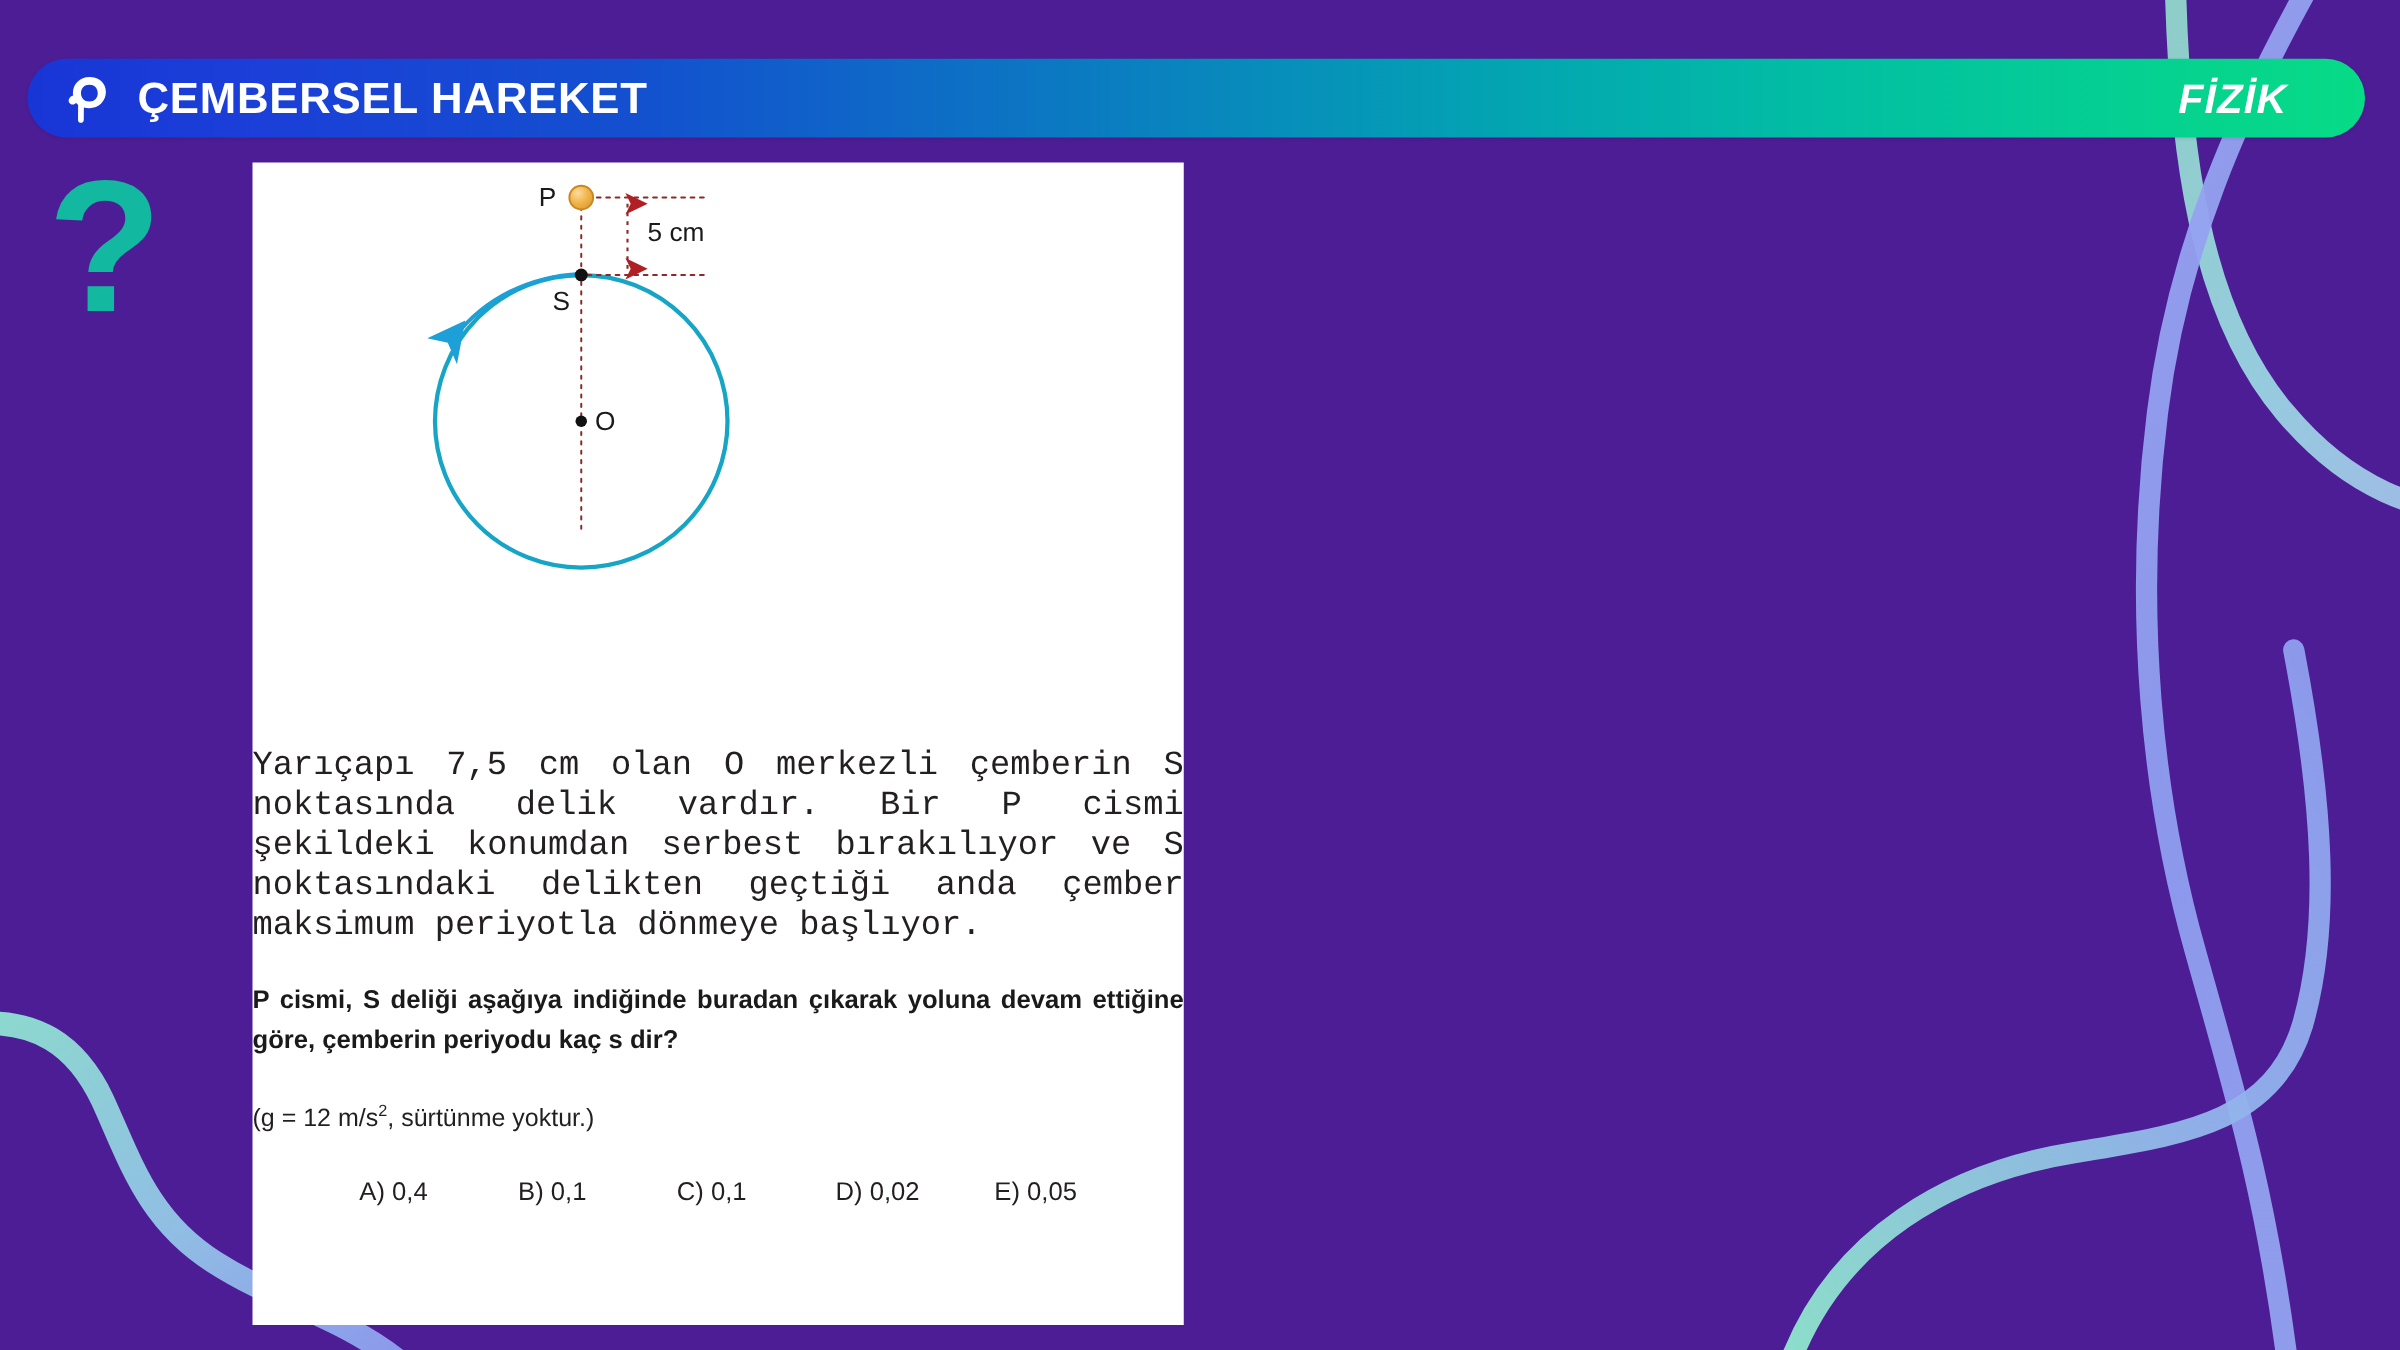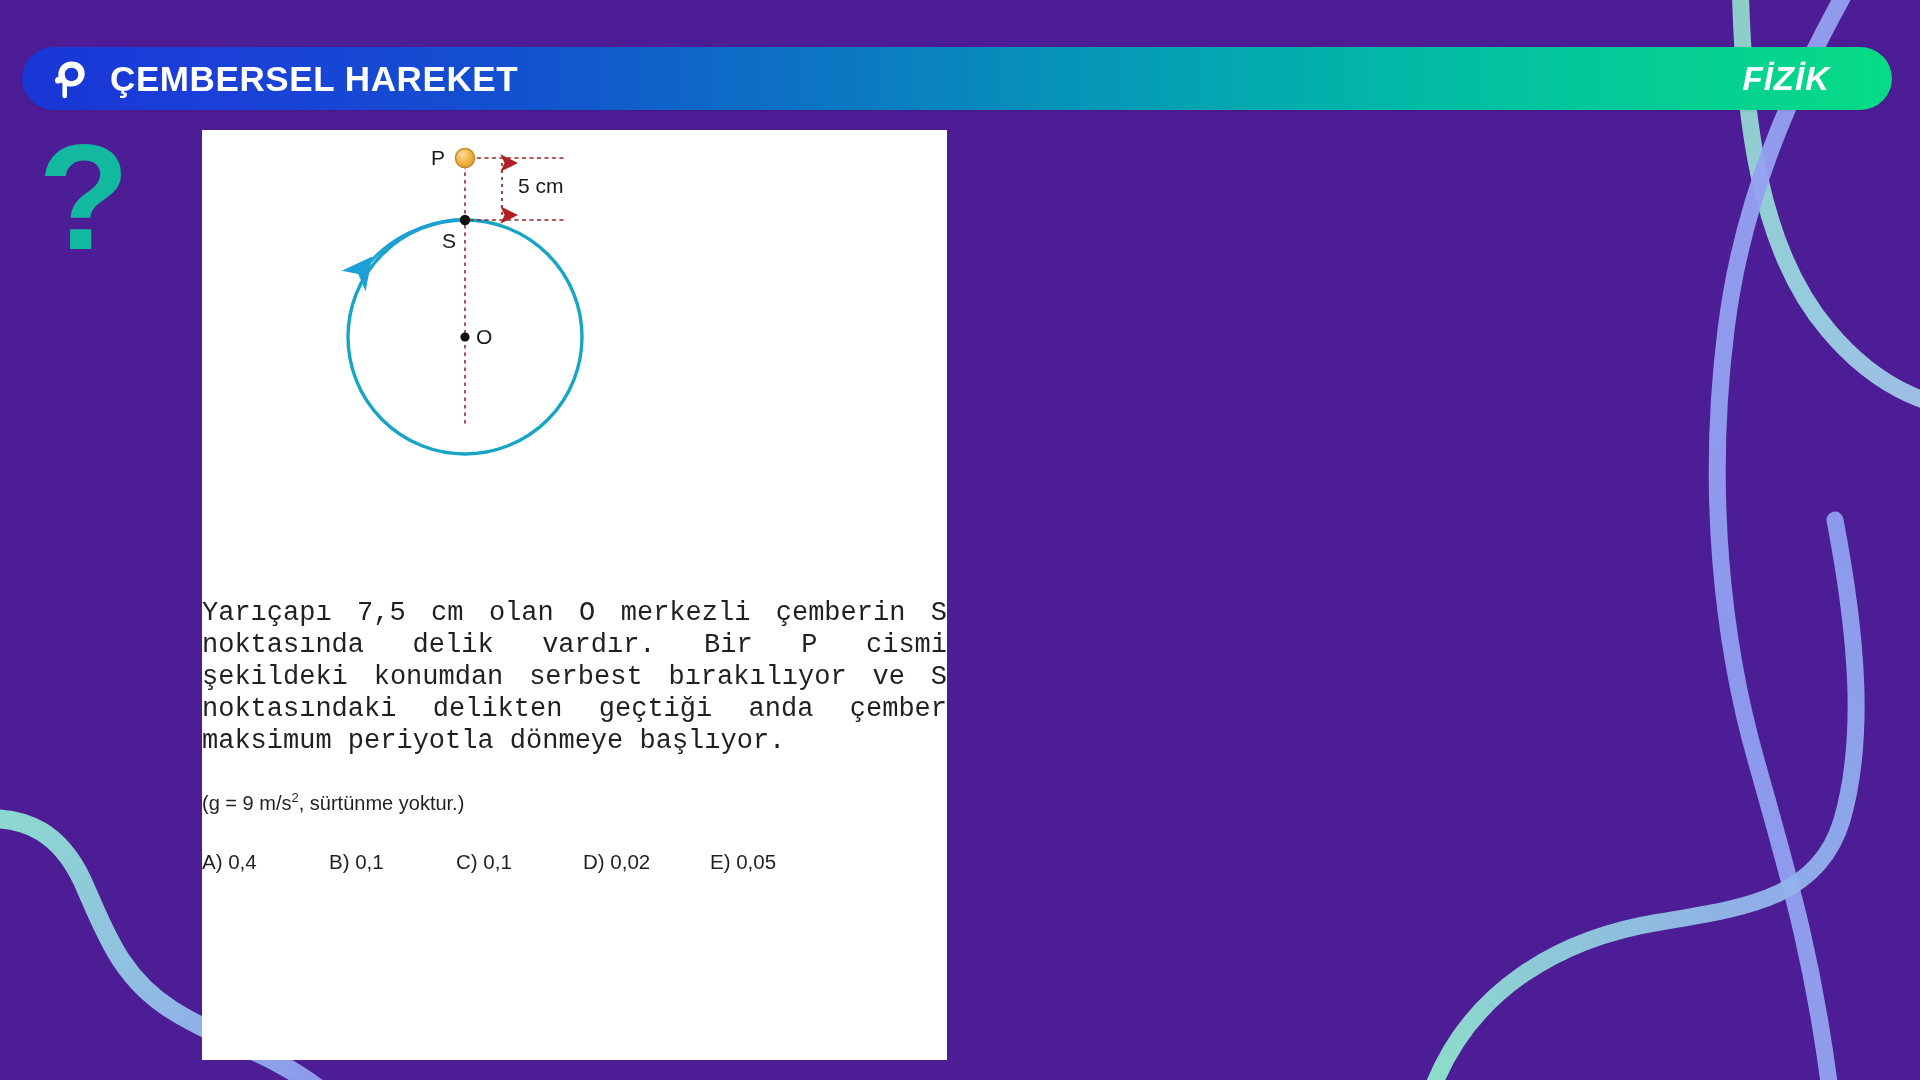--- a/index.html
+++ b/index.html
@@ -147,20 +147,21 @@
     line-height: 30px;
     color: #231f20;
   }
 
   #given-note sup { font-size: 13px; vertical-align: super; }
 
   #options-row {
     margin-top: 32px;
     width: 745px;
     display: flex;
+    justify-content: center;
   }
 
   .option {
     font-size: 20.5px;
     color: #231f20;
     white-space: nowrap;
     width: 127px;
     flex: 0 0 auto;
   }
   .option:last-child { width: auto; }
@@ -255,22 +256,23 @@
 
         <circle cx="263" cy="207" r="4.6" fill="#111111"></circle>
         <text x="274" y="214" text-anchor="start" font-family="Liberation Sans, sans-serif" font-size="21" fill="#1a1a1a">O</text>
 
         <text x="316" y="63" text-anchor="start" font-family="Liberation Sans, sans-serif" font-size="21" fill="#1a1a1a">5 cm</text>
       </svg>
     </div>
 
     <p id="statement">Yarıçapı 7,5 cm olan O merkezli çemberin S noktasında delik vardır. Bir P cismi şekildeki konumdan serbest bırakılıyor ve S noktasındaki delikten geçtiği anda çember maksimum periyotla dönmeye başlıyor.</p>
 
-
-    <p id="given-note"><span>(g = 9 m/s</span><sup>2</sup><span>, sürtünme yoktur.)</span></p>
+    <p id="question-prompt">P cismi, S deliği aşağıya indiğinde buradan çıkarak yoluna devam ettiğine göre, çemberin periyodu kaç s dir?</p>
+
+    <p id="given-note"><span>(g = 12 m/s</span><sup>2</sup><span>, sürtünme yoktur.)</span></p>
 
     <div id="options-row">
       <div class="option">A) 0,4</div>
       <div class="option">B) 0,1</div>
       <div class="option">C) 0,1</div>
       <div class="option">D) 0,02</div>
       <div class="option">E) 0,05</div>
     </div>
 
   </div>

